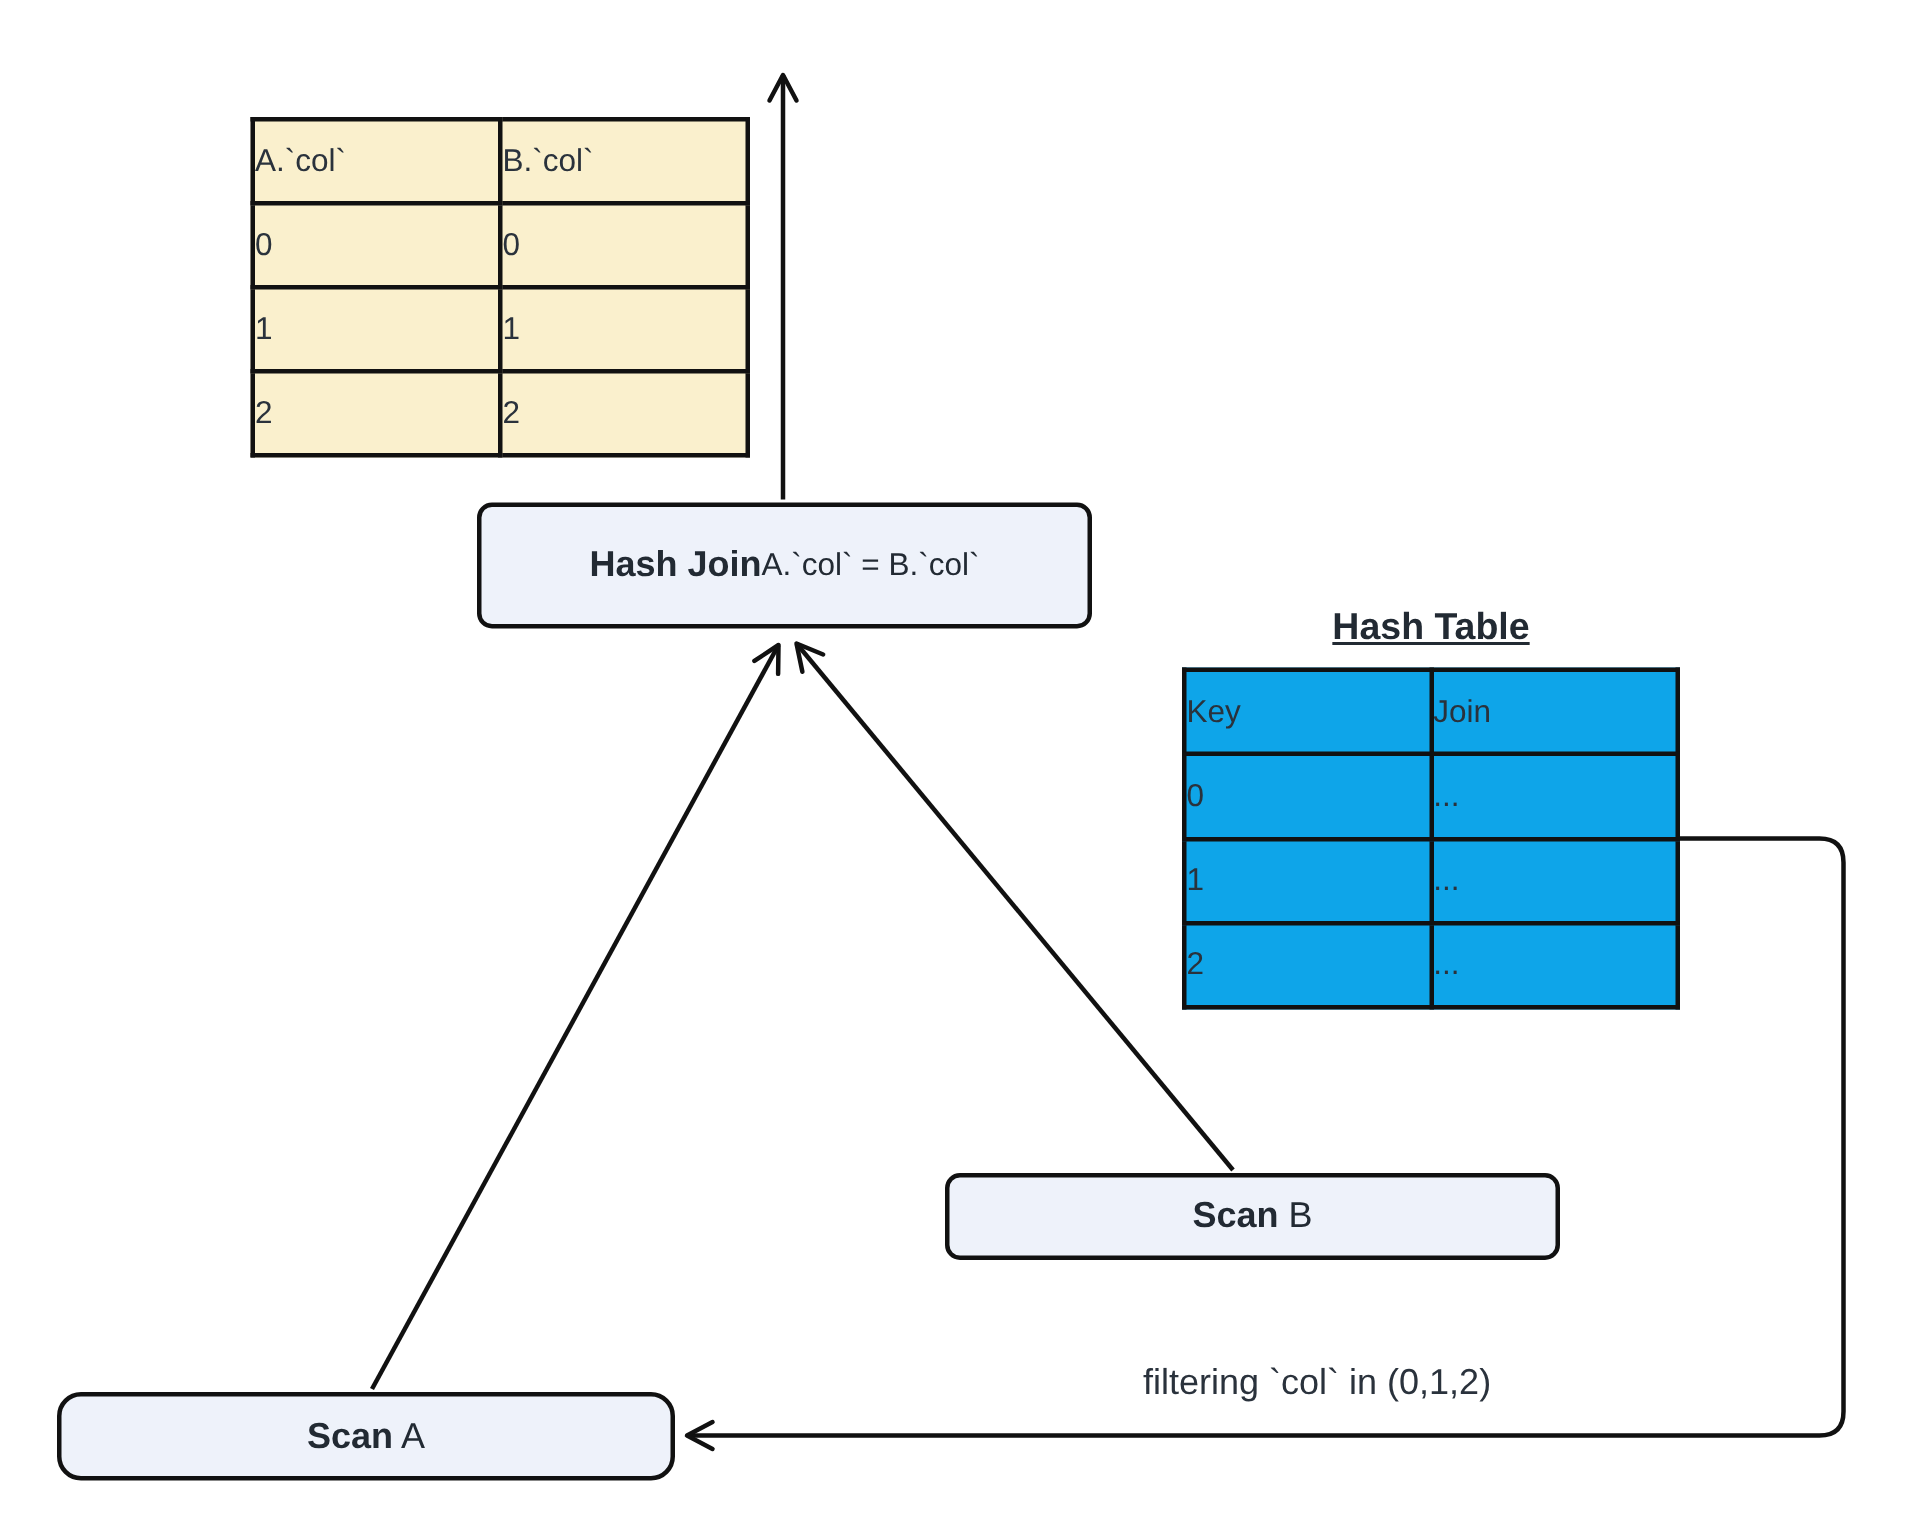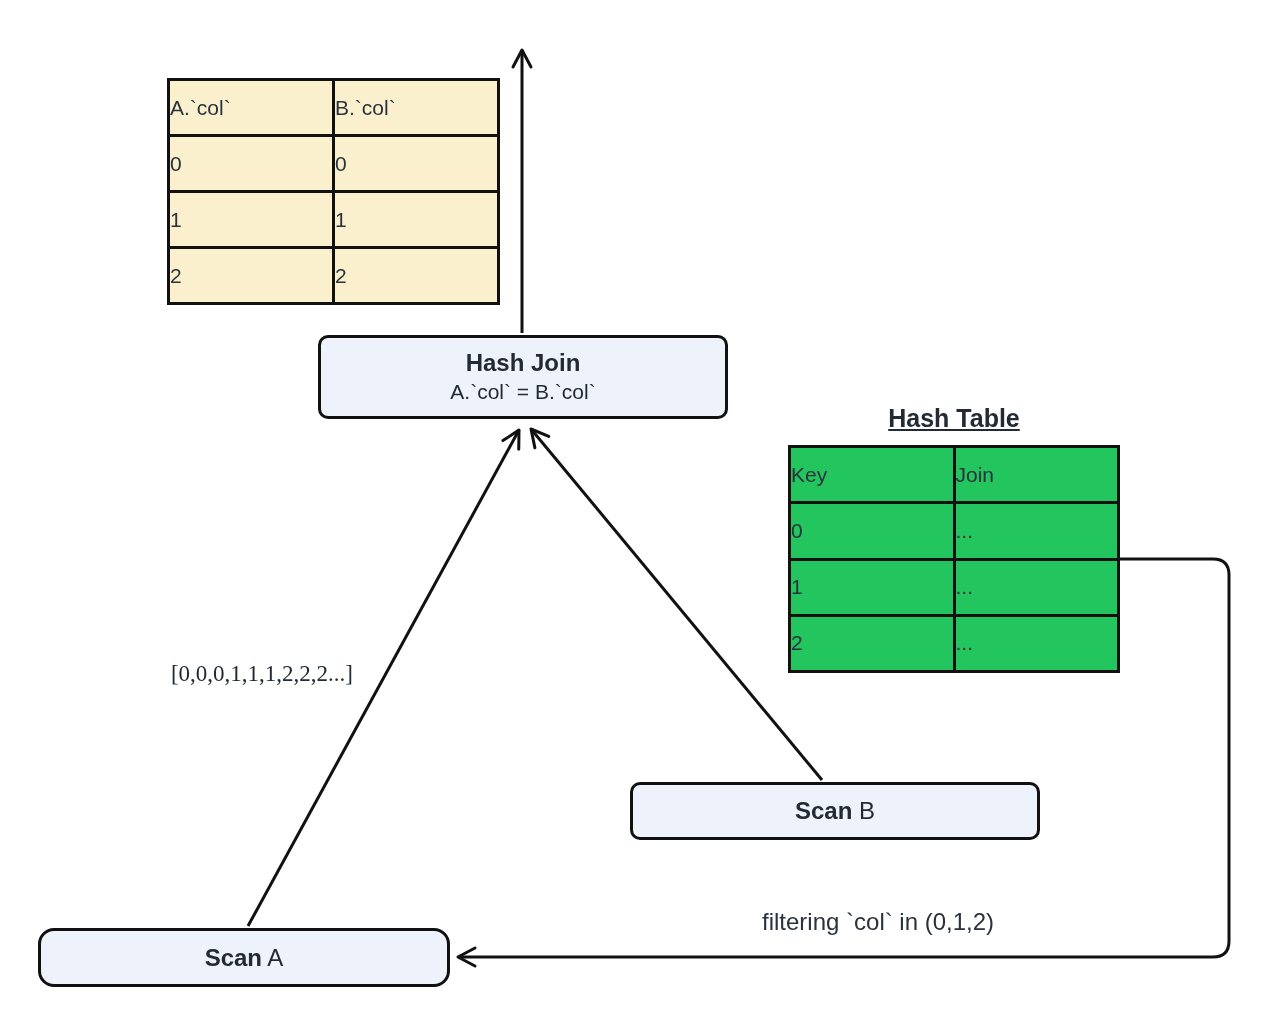--- a/index.html
+++ b/index.html
@@ -32,31 +32,31 @@
     padding: 0;
   }
   #result-table {
     left: 167px; top: 78px;
     width: 333px; height: 227px;
     background: #faf0cd;
   }
   #hash-table {
     left: 788px; top: 445px;
     width: 332px; height: 228px;
-    background: #22c55e;
+    background: #0ea5e9;
   }
   
   .node {
     position: absolute;
     box-sizing: border-box;
     background: #eef2fa;
     border: 3px solid #111111;
     border-radius: 10px;
     display: flex;
-    flex-direction: column;
+    flex-direction: row;
     align-items: center;
     justify-content: center;
     text-align: left;
   }
   #hash-join-node { left: 318px; top: 335px; width: 410px; height: 84px; }
   #scan-b-node   { left: 618px; top: 782px; width: 410px; height: 58px; font-size: 24px; margin-left: 12px; }
   #scan-a-node   { left: 38px;  top: 928px; width: 412px; height: 59px; font-size: 24px; border-radius: 16px; }
   .node-title { font-weight: bold; font-size: 24px; line-height: 1.2; }
   .node-sub   { font-size: 21px; line-height: 1.25; margin-top: 1px; }
   .bold { font-weight: bold; }
@@ -150,16 +150,15 @@
     </tbody>
   </table>
 
   <div class="node" id="scan-b-node">
     <div><span class="bold">Scan</span><span> B</span></div>
   </div>
   <div class="node" id="scan-a-node">
     <div><span class="bold">Scan</span><span> A</span></div>
   </div>
 
-  <div id="sequence-label">[0,0,0,1,1,1,2,2,2...]</div>
   <div id="filter-label">filtering `col` in (0,1,2)</div>
 
 </div>
 
 </body></html>

